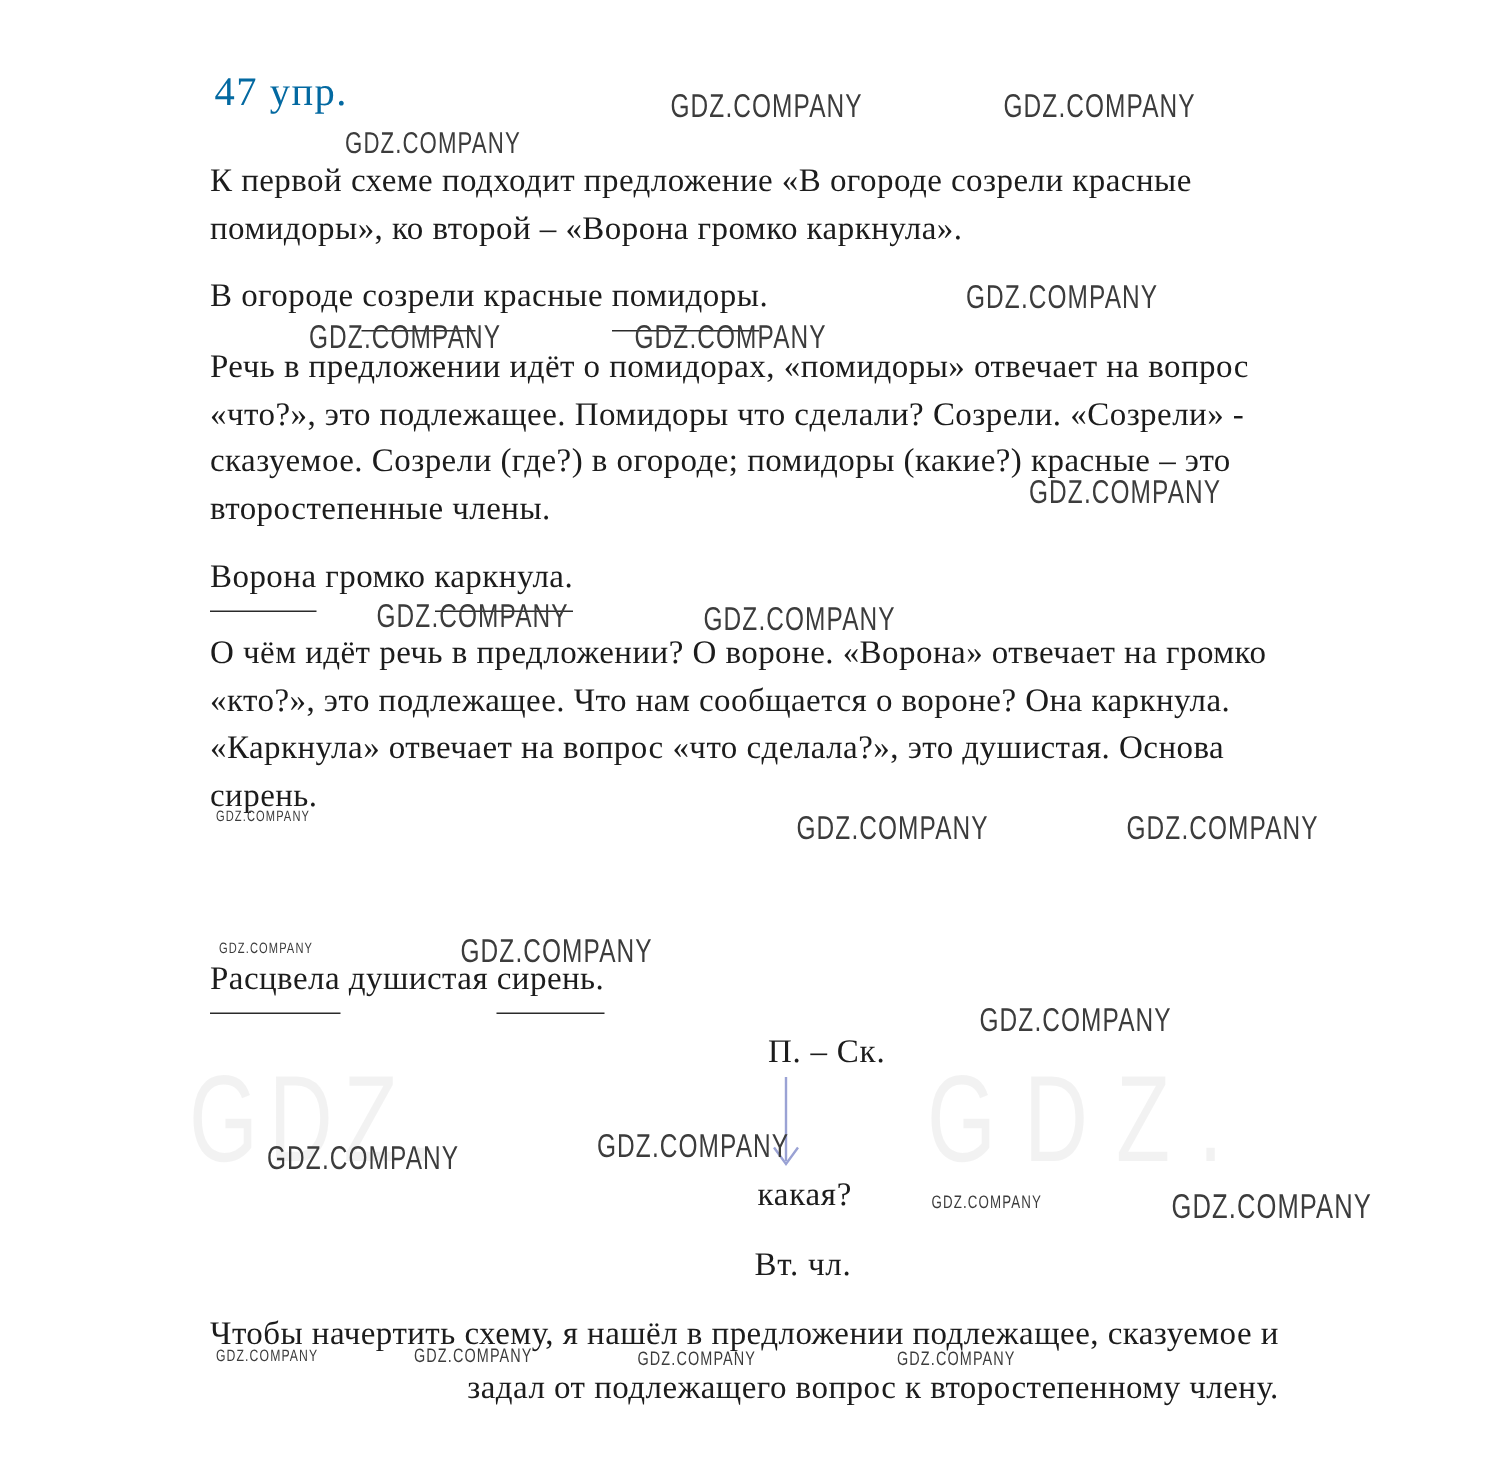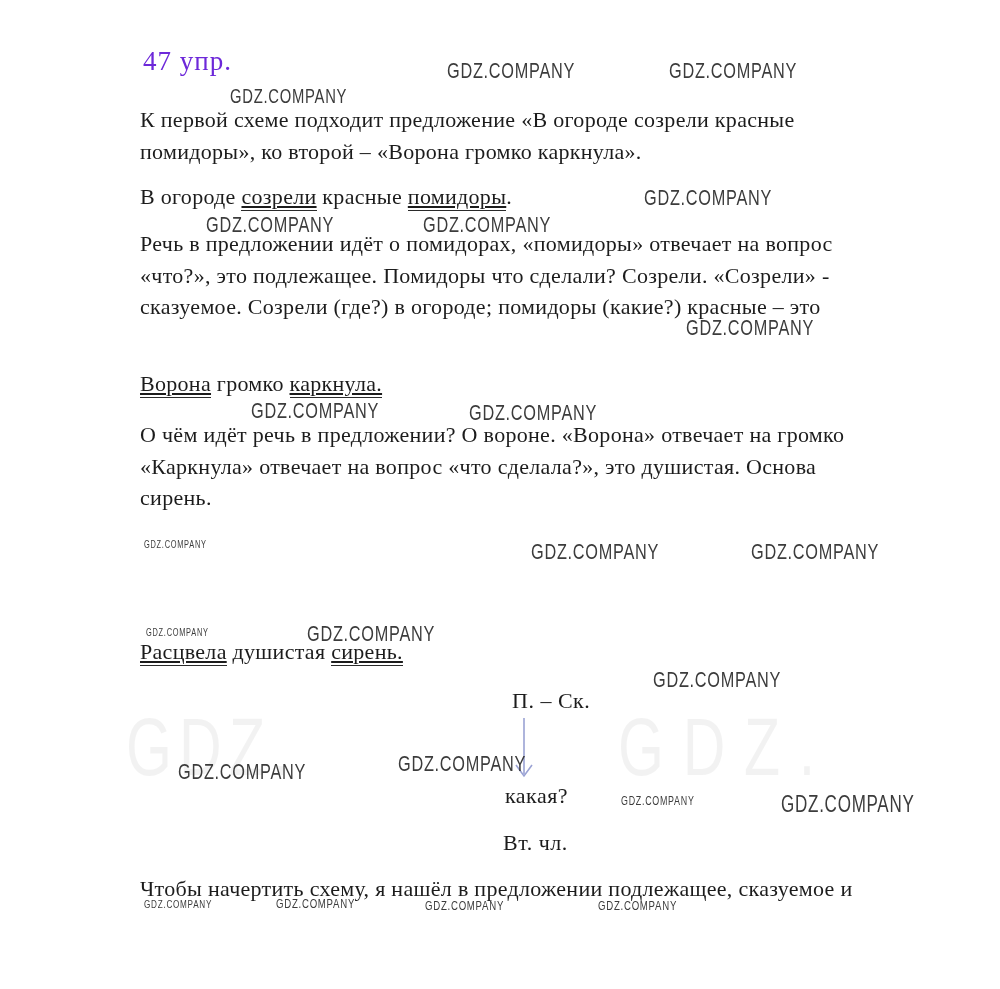--- a/index.html
+++ b/index.html
@@ -3,22 +3,22 @@
 <meta charset="utf-8">
 <style>
   html,body{margin:0;padding:0;}
   body{
     width:1000px;height:989px;position:relative;background:#ffffff;
     font-family:"Liberation Serif", serif;color:#1c1c1c;overflow:hidden;
   }
   .abs{position:absolute;}
   .para{font-size:22px;line-height:31.5px;letter-spacing:0.3px;white-space:nowrap;}
   .sent{font-size:22px;letter-spacing:0.3px;white-space:nowrap;}
-  .u{border-bottom:1.5px solid #2a2a2a;padding-bottom:1px;text-decoration:underline;}
-  .exercise{font-size:27px;color:#6d28d9;letter-spacing:1px;}
+  .u{border-bottom:1.5px solid #2a2a2a;padding-bottom:11px;}
+  .exercise{font-size:27px;color:#0369a1;letter-spacing:1px;}
   .wm{
     position:absolute;font-family:"Liberation Sans", sans-serif;color:#3c3c3c;
     transform:scaleX(0.74);transform-origin:left top;white-space:nowrap;
     letter-spacing:1px;font-weight:400;
   }
   .wm-big{
     position:absolute;font-family:"Liberation Sans", sans-serif;color:#555;
     opacity:0.07;font-size:82px;transform:scaleX(0.72);transform-origin:left top;
     letter-spacing:10px;white-space:nowrap;
   }
@@ -38,46 +38,49 @@
 </div>
 
 <div class="abs sent" style="left:140px;top:184px;">
   <span>В огороде </span><span class="u">созрели</span><span> красные </span><span class="u">помидоры</span><span>.</span>
 </div>
 
 <div class="abs para" style="left:140px;top:228px;">
   <div>Речь в предложении идёт о помидорах, «помидоры» отвечает на вопрос</div>
   <div>«что?», это подлежащее. Помидоры что сделали? Созрели. «Созрели» -</div>
   <div>сказуемое. Созрели (где?) в огороде; помидоры (какие?) красные – это</div>
+  <div>второстепенные члены.</div>
 </div>
 
 <div class="abs sent" style="left:140px;top:371px;">
   <span class="u">Ворона</span><span> громко </span><span class="u">каркнула.</span>
 </div>
 
 <div class="abs para" style="left:140px;top:419px;">
   <div>О чём идёт речь в предложении? О вороне. «Ворона» отвечает на громко</div>
+  <div>«кто?», это подлежащее. Что нам сообщается о вороне? Она каркнула.</div>
   <div>«Каркнула» отвечает на вопрос «что сделала?», это душистая. Основа</div>
   <div>сирень.</div>
 </div>
 
 <div class="abs sent" style="left:140px;top:639px;text-align:right;">
   <span class="u">Расцвела</span><span> душистая </span><span class="u">сирень.</span>
 </div>
 
 <div class="abs schema-label" style="left:512px;top:688px;">П. – Ск.</div>
 <svg class="abs" style="left:511px;top:716px;" width="26" height="64" viewBox="0 0 26 64">
   <line x1="13" y1="2" x2="13" y2="58" stroke="#9aa2d4" stroke-width="1.6"></line>
   <polyline points="5,49 13,60 21,49" fill="none" stroke="#9aa2d4" stroke-width="1.6"></polyline>
 </svg>
 <div class="abs schema-label" style="left:505px;top:783px;">какая?</div>
 <div class="abs schema-label" style="left:503px;top:830px;">Вт. чл.</div>
 
 <div class="abs para" style="left:140px;top:871px;line-height:36px;text-align:right;">
   <div>Чтобы начертить схему, я нашёл в предложении подлежащее, сказуемое и</div>
+  <div>задал от подлежащего вопрос к второстепенному члену.</div>
 </div>
 
 <span class="wm" style="left:230px;top:85px;font-size:20px;">GDZ.COMPANY</span>
 <span class="wm" style="left:447px;top:58px;font-size:22px;">GDZ.COMPANY</span>
 <span class="wm" style="left:669px;top:58px;font-size:22px;">GDZ.COMPANY</span>
 <span class="wm" style="left:644px;top:185px;font-size:22px;">GDZ.COMPANY</span>
 <span class="wm" style="left:206px;top:212px;font-size:22px;">GDZ.COMPANY</span>
 <span class="wm" style="left:423px;top:212px;font-size:22px;">GDZ.COMPANY</span>
 <span class="wm" style="left:686px;top:315px;font-size:22px;">GDZ.COMPANY</span>
 <span class="wm" style="left:251px;top:398px;font-size:22px;">GDZ.COMPANY</span>

